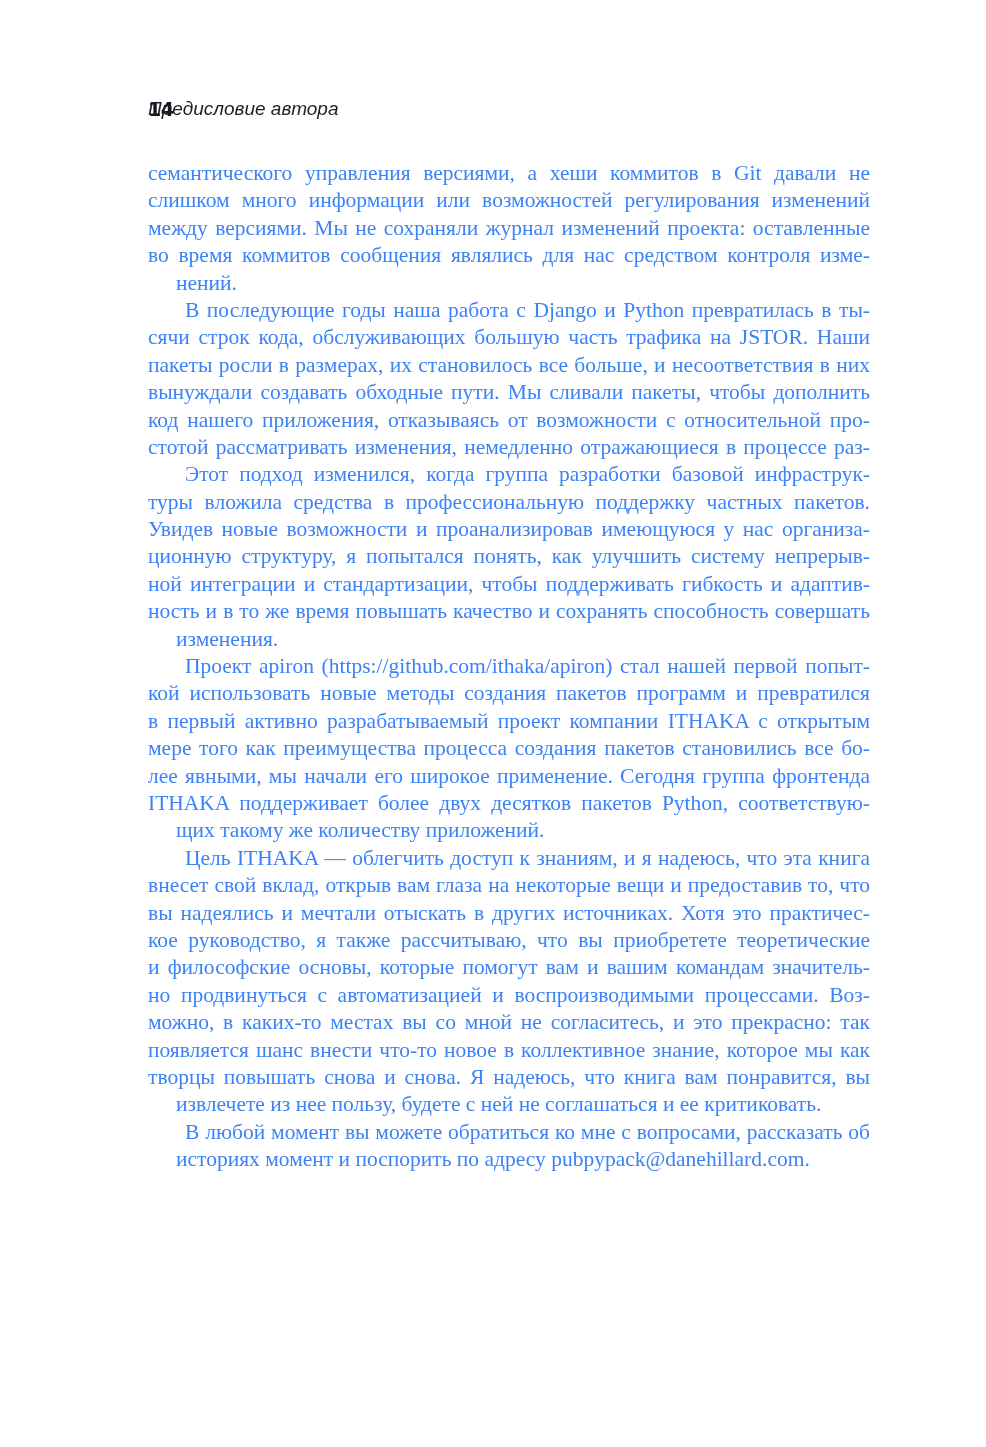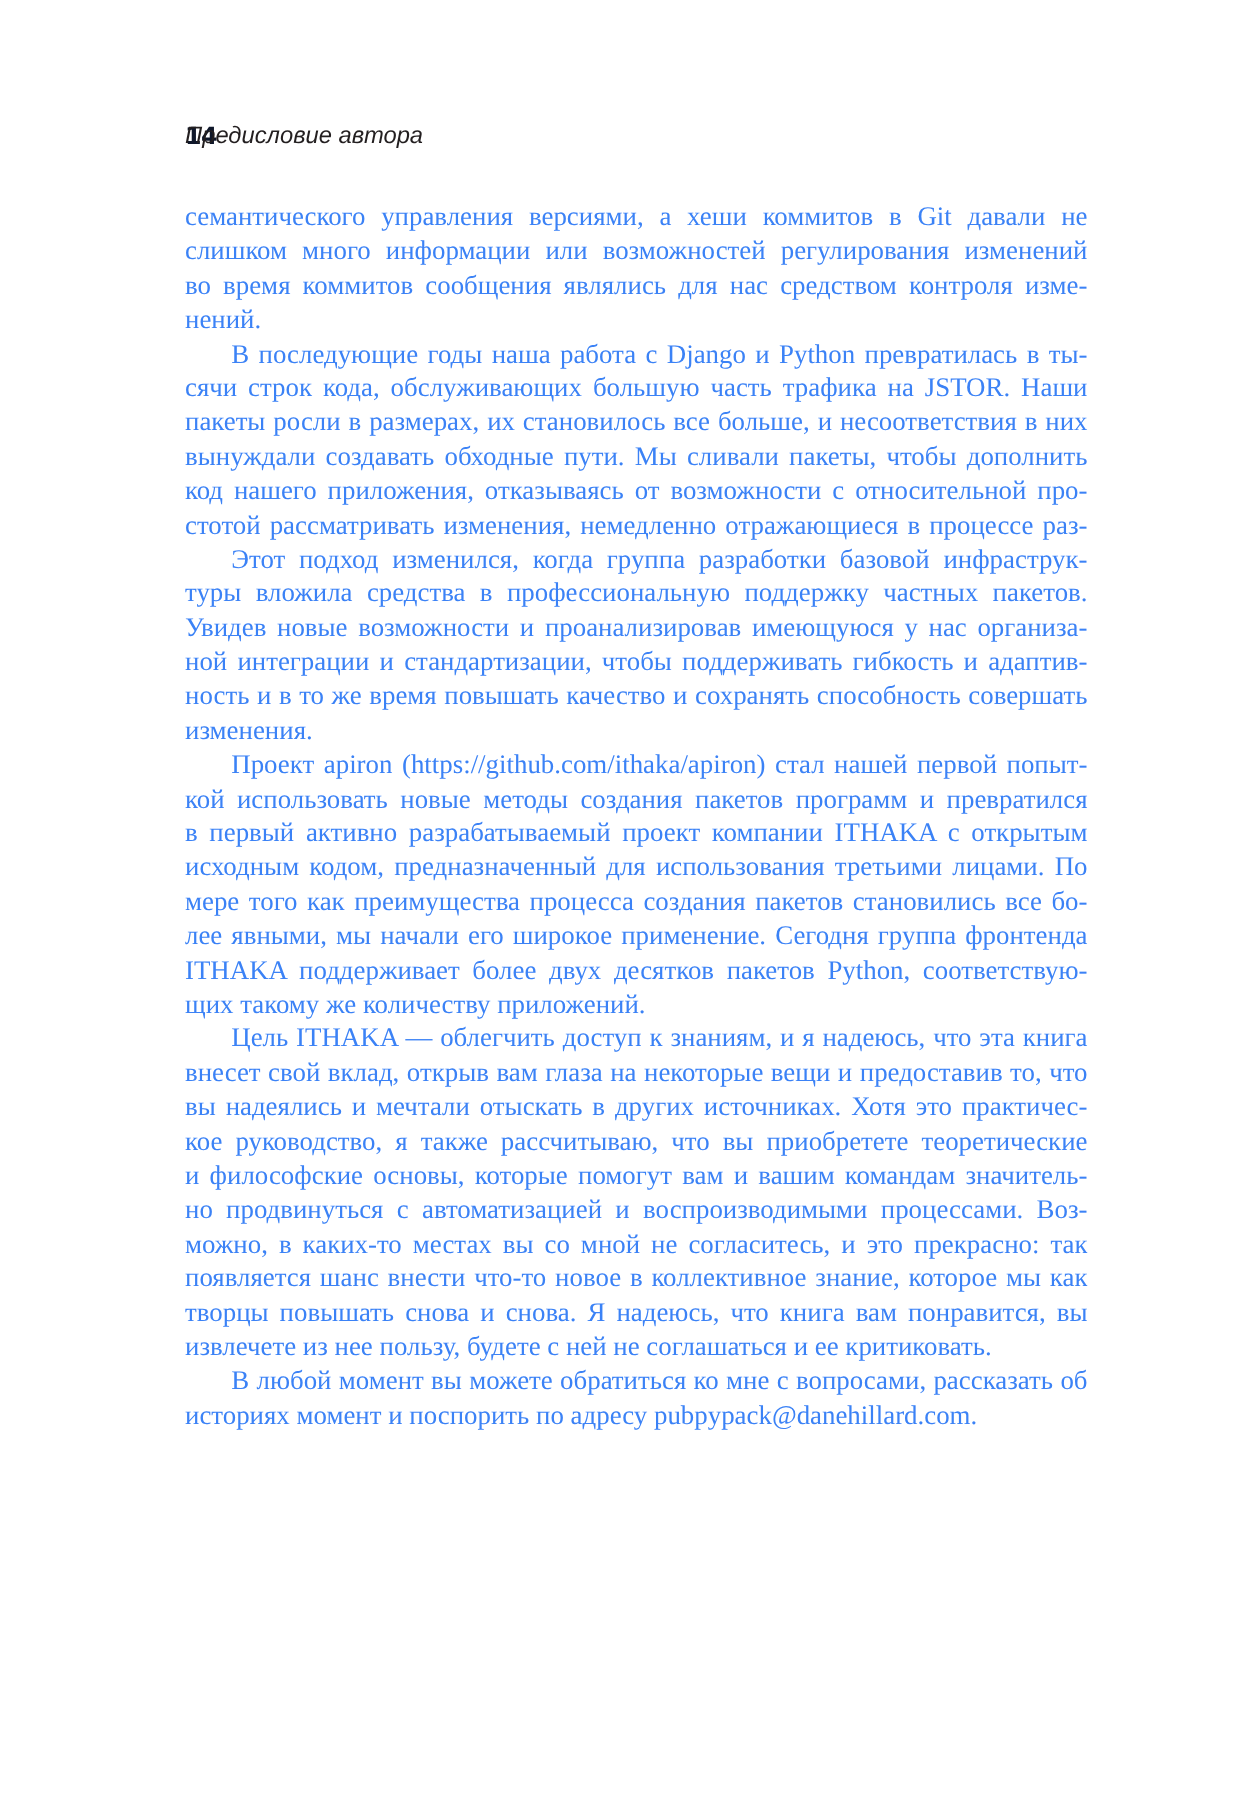--- a/index.html
+++ b/index.html
@@ -54,65 +54,67 @@
     .line {
       height: 27.4px;
       line-height: 27.4px;
       white-space: nowrap;
       text-align: justify;
       text-align-last: justify;
       overflow: hidden;
     }
     .line.last {
       text-align-last: left;
+      margin-left: 28px;
     }
     .line.indent {
       padding-left: 37px;
     }
   </style>
 </head>
 <body>
 
 <header class="page-header">
   <span class="page-number">14</span>
   <span class="running-title">Предисловие автора</span>
 </header>
 
 <main class="body-text">
 
   <section>
     <div class="line">семантического управления версиями, а хеши коммитов в Git давали не</div>
     <div class="line">слишком много информации или возможностей регулирования изменений</div>
+    <div class="line">между версиями. Мы не сохраняли журнал изменений проекта: оставленные</div>
     <div class="line">во время коммитов сообщения являлись для нас средством контроля изме-</div>
     <div class="line last">нений.</div>
   </section>
 
   <section>
     <div class="line indent">В последующие годы наша работа с Django и Python превратилась в ты-</div>
     <div class="line">сячи строк кода, обслуживающих большую часть трафика на JSTOR. Наши</div>
     <div class="line">пакеты росли в размерах, их становилось все больше, и несоответствия в них</div>
     <div class="line">вынуждали создавать обходные пути. Мы сливали пакеты, чтобы дополнить</div>
     <div class="line">код нашего приложения, отказываясь от возможности с относительной про-</div>
     <div class="line">стотой рассматривать изменения, немедленно отражающиеся в процессе раз-</div>
   </section>
 
   <section>
     <div class="line indent">Этот подход изменился, когда группа разработки базовой инфраструк-</div>
     <div class="line">туры вложила средства в профессиональную поддержку частных пакетов.</div>
     <div class="line">Увидев новые возможности и проанализировав имеющуюся у нас организа-</div>
+    <div class="line">ционную структуру, я попытался понять, как улучшить систему непрерыв-</div>
     <div class="line">ной интеграции и стандартизации, чтобы поддерживать гибкость и адаптив-</div>
     <div class="line">ность и в то же время повышать качество и сохранять способность совершать</div>
     <div class="line last">изменения.</div>
   </section>
 
   <section>
     <div class="line indent">Проект apiron (https://github.com/ithaka/apiron) стал нашей первой попыт-</div>
     <div class="line">кой использовать новые методы создания пакетов программ и превратился</div>
     <div class="line">в первый активно разрабатываемый проект компании ITHAKA с открытым</div>
-    <div class="line">исходным кодом, предназначенный для использования третьими лицами. По</div>
     <div class="line">мере того как преимущества процесса создания пакетов становились все бо-</div>
     <div class="line">лее явными, мы начали его широкое применение. Сегодня группа фронтенда</div>
     <div class="line">ITHAKA поддерживает более двух десятков пакетов Python, соответствую-</div>
     <div class="line last">щих такому же количеству приложений.</div>
   </section>
 
   <section>
     <div class="line indent">Цель ITHAKA — облегчить доступ к знаниям, и я надеюсь, что эта книга</div>
     <div class="line">внесет свой вклад, открыв вам глаза на некоторые вещи и предоставив то, что</div>
     <div class="line">вы надеялись и мечтали отыскать в других источниках. Хотя это практичес-</div>

